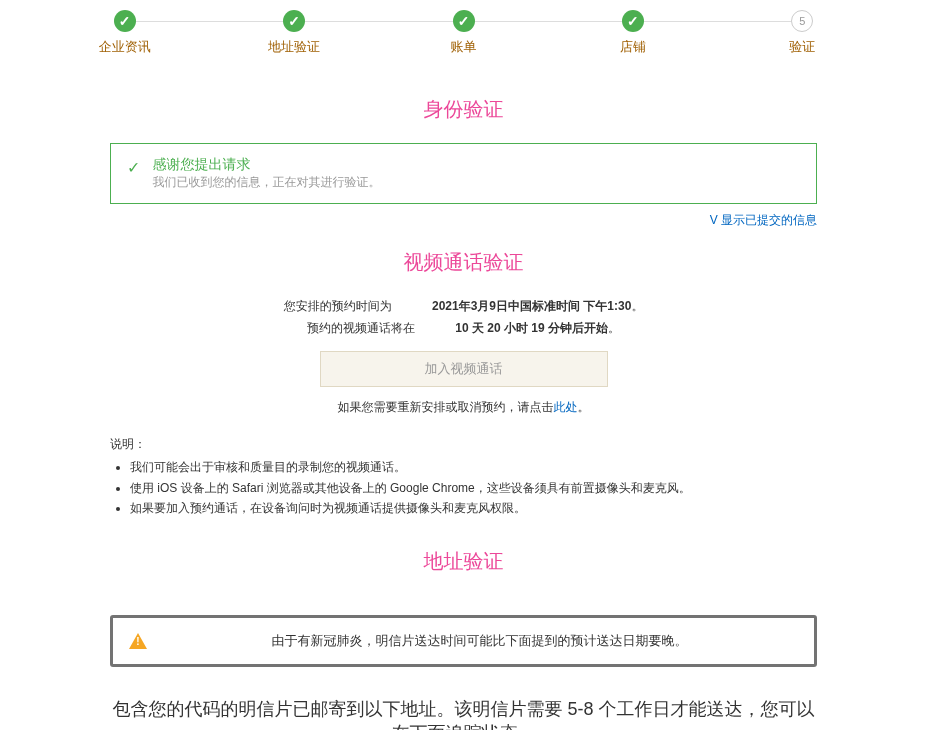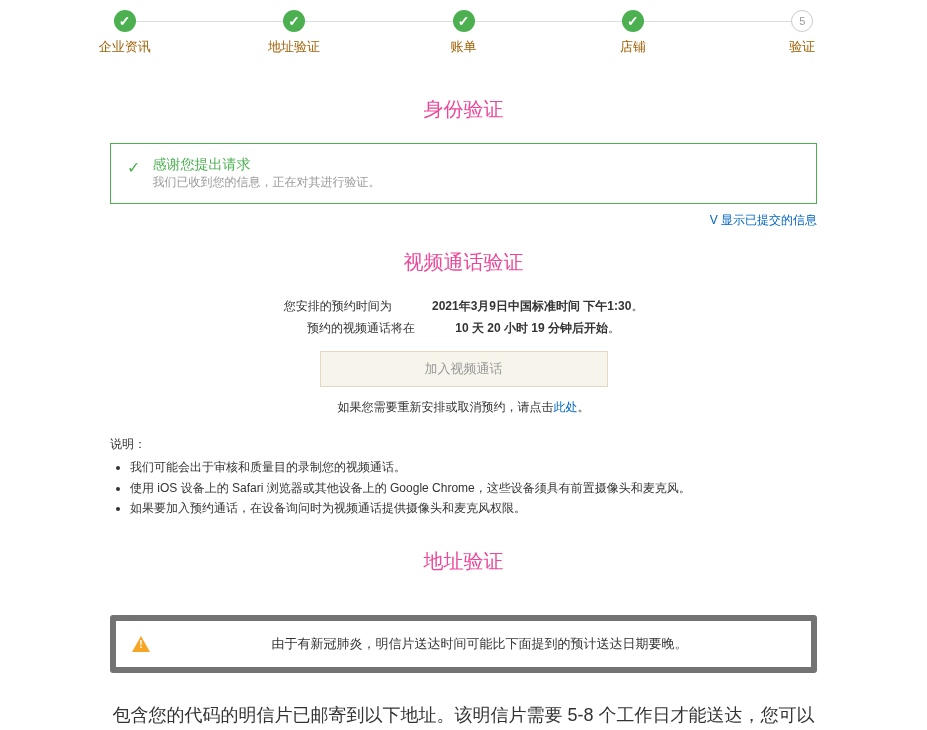--- a/index.html
+++ b/index.html
@@ -40,21 +40,21 @@
     .reschedule { text-align: center; font-size: 12px; margin-top: 10px; color: #333; }
     .reschedule a { color: #0066c0; text-decoration: none; }
     
     
     .bullets-title { font-size: 12px; color: #333; margin: 20px 110px 4px; }
     .bullets { margin: 0 110px 0 130px; list-style: disc; }
     .bullets li { font-size: 12px; color: #333; line-height: 1.7; }
     
     
     .addr-section { margin: 30px 110px 0; }
-    .warning-box { border: 6px solid #737373; border-radius: 3px; padding: 14px 16px; display: flex; align-items: center; gap: 14px; margin-top: 40px; }
+    .warning-box { border: 3px solid #737373; border-radius: 3px; padding: 14px 16px; display: flex; align-items: center; gap: 14px; margin-top: 40px; }
     .warning-icon { width: 0; height: 0; border-left: 9px solid transparent; border-right: 9px solid transparent; border-bottom: 16px solid #f5a623; position: relative; }
     .warning-icon::after { content: "!"; position: absolute; top: 3px; left: -3px; width: 6px; text-align: center; font-size: 10px; font-weight: bold; color: #fff; }
     .warning-text { flex: 1; font-size: 13px; text-align: center; color: #333; }
     
     .addr-desc { text-align: center; margin: 30px 0; font-size: 18px; color: #333; }
   </style>
 </head>
 <body>
 
 <div class="container">

